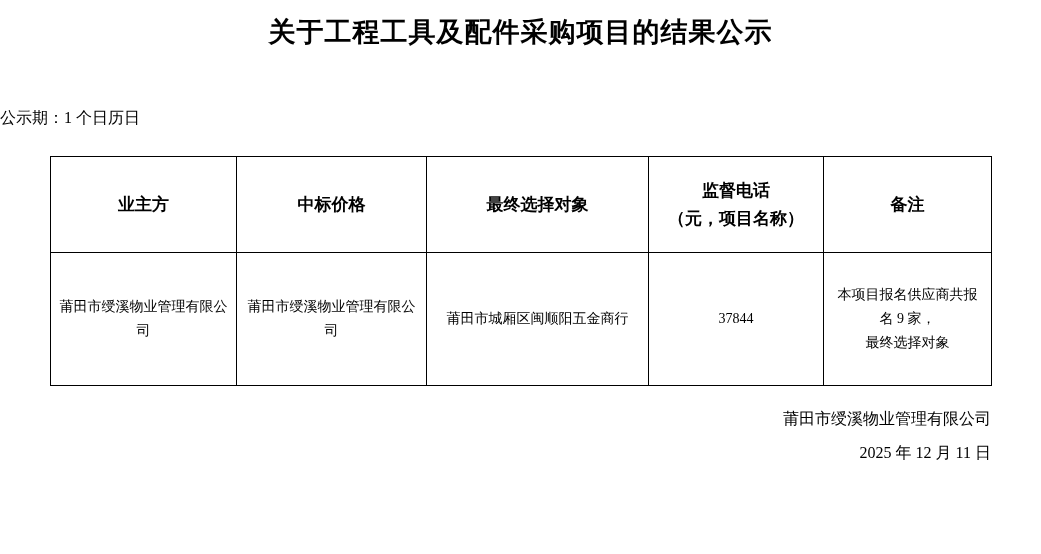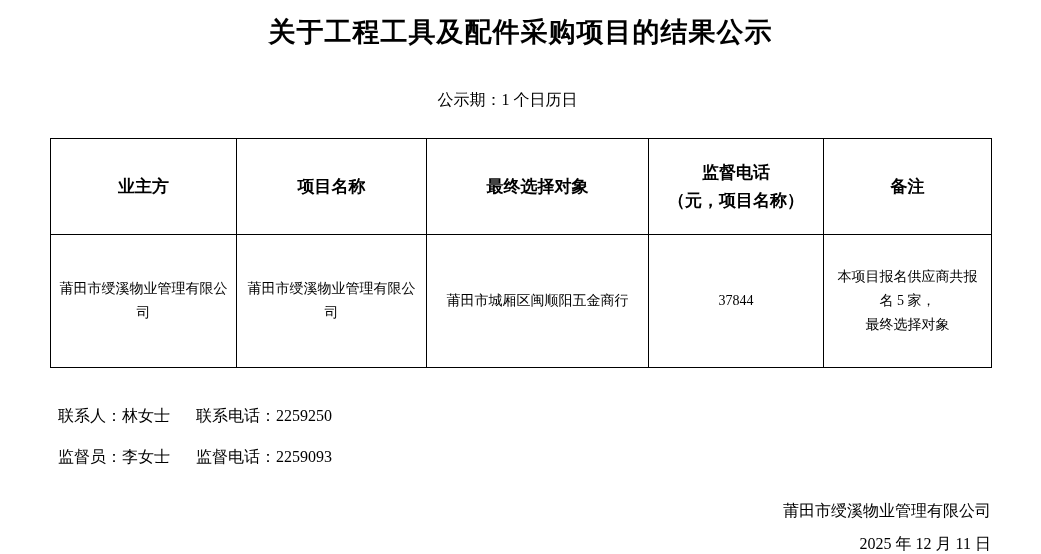--- a/index.html
+++ b/index.html
@@ -24,23 +24,23 @@
   .doc-title {
     text-align: center;
     font-size: 27px;
     font-weight: bold;
     letter-spacing: 1px;
     margin-top: 14px;
     margin-bottom: 0;
     font-family: "Liberation Serif", "DejaVu Serif", serif;
   }
   .notice-period {
-    text-align: center;
+    text-align: left;
     font-size: 16px;
-    margin-top: 40px;
+    margin-top: 58px;
     padding-right: 26px;
   }
   .table-wrap {
     margin-top: 27px;
     padding-left: 50px;
     padding-right: 32px;
   }
   table.result-table {
     border-collapse: collapse;
     width: 941px;
@@ -103,51 +103,43 @@
       <colgroup>
         <col class="col-1">
         <col class="col-2">
         <col class="col-3">
         <col class="col-4">
         <col class="col-5">
       </colgroup>
       <thead>
         <tr>
           <th>业主方</th>
-          <th>项目名称</th>
+          <th>中标价格</th>
           <th>最终选择对象</th>
           <th>
             <div>监督电话</div>
             <div>（元，项目名称）</div>
           </th>
           <th>备注</th>
         </tr>
       </thead>
       <tbody>
         <tr>
           <td>莆田市绶溪物业管理有限公司</td>
           <td>莆田市绶溪物业管理有限公司</td>
           <td>莆田市城厢区闽顺阳五金商行</td>
           <td>37844</td>
           <td>
-            <div>本项目报名供应商共报名 5 家，</div>
+            <div>本项目报名供应商共报名 9 家，</div>
             <div>最终选择对象</div>
           </td>
         </tr>
       </tbody>
     </table>
   </div>
 
-  <div class="contacts">
-    <div class="row">
-      <span>联系人：</span><span>林女士</span><span class="gap"></span><span>联系电话：</span><span>2259250</span>
-    </div>
-    <div class="row">
-      <span>监督员：</span><span>李女士</span><span class="gap"></span><span>监督电话：</span><span>2259093</span>
-    </div>
-  </div>
 
   <div class="footer">
     <div>莆田市绶溪物业管理有限公司</div>
     <div>2025 年 12 月 11 日</div>
   </div>
 
 </div>
 
 </body></html>

